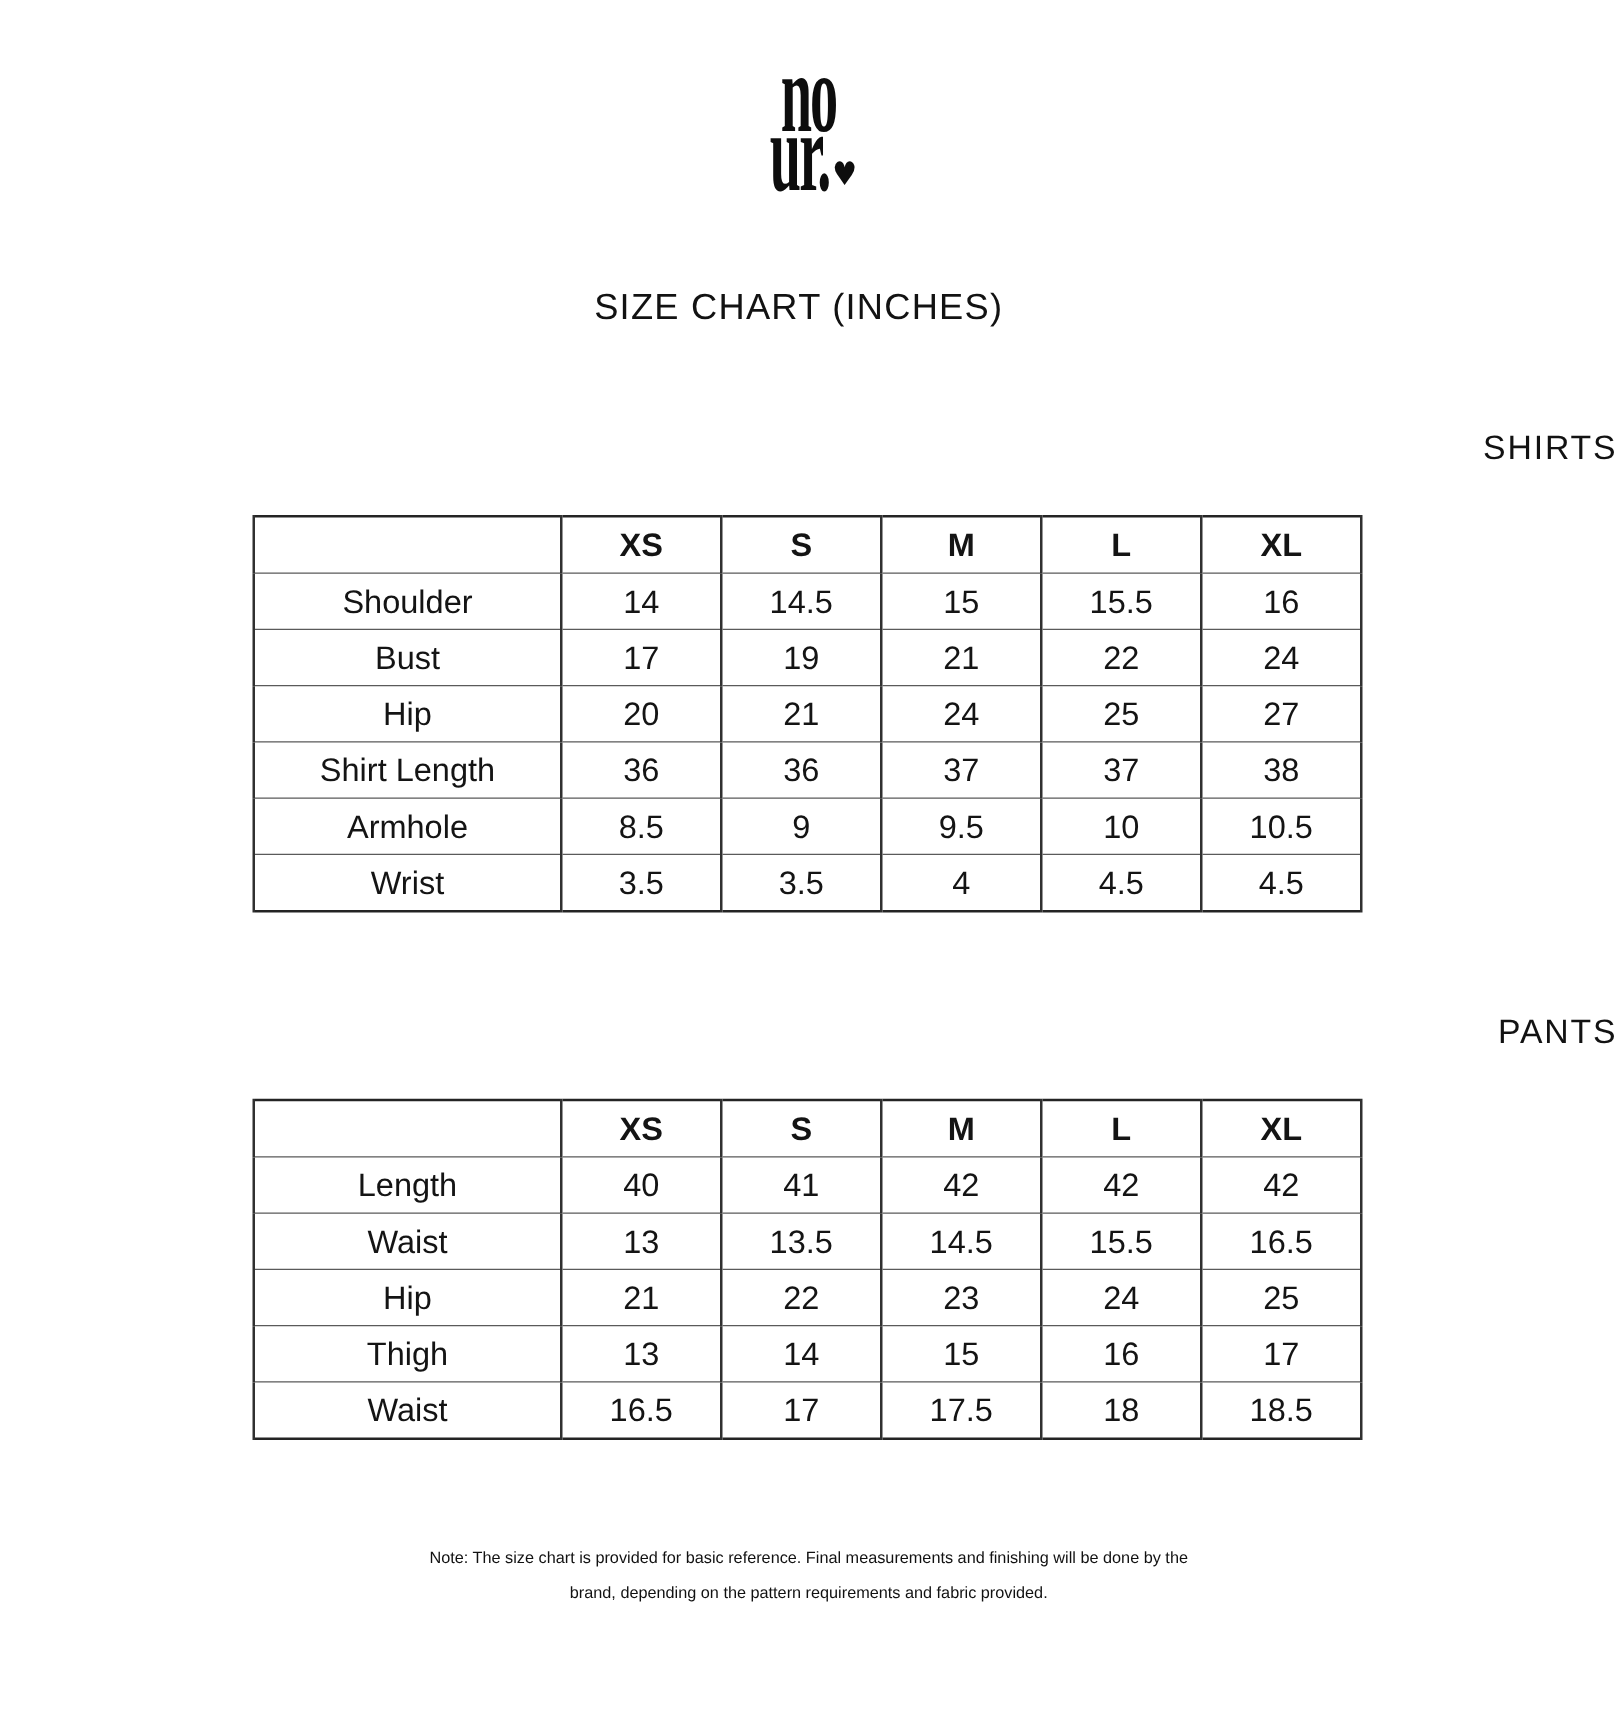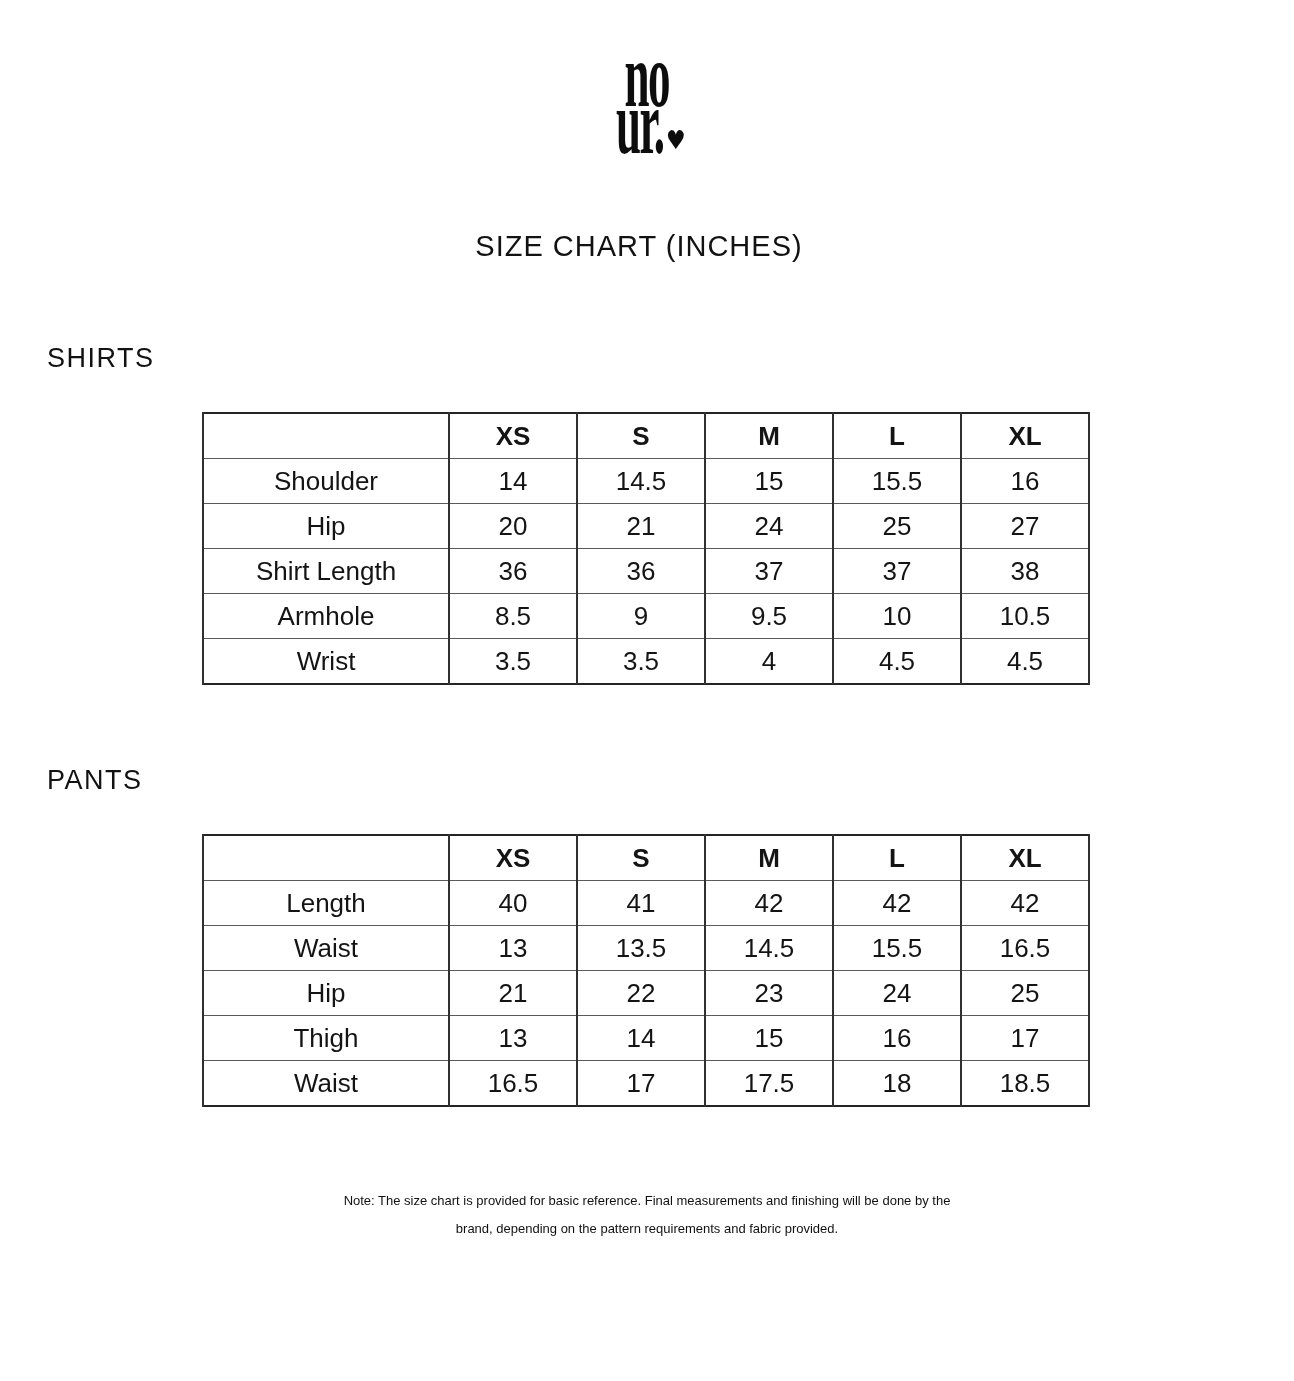--- a/index.html
+++ b/index.html
@@ -50,21 +50,21 @@
   .page-title {
     margin: 78px 16px 0 0;
     text-align: center;
     font-size: 29px;
     font-weight: 400;
     letter-spacing: 1px;
     color: #121212;
   }
   .section-heading {
     margin: 80px 0 0 0;
-    text-align: left;
+    text-align: right;
     font-size: 27px;
     font-weight: 400;
     letter-spacing: 1.5px;
     color: #121212;
     padding-left: 47px;
   }
 
   
   table.size-table {
     border-collapse: collapse;
@@ -141,20 +141,28 @@
         <tbody>
           <tr>
             <td>Shoulder</td>
             <td>14</td>
             <td>14.5</td>
             <td>15</td>
             <td>15.5</td>
             <td>16</td>
           </tr>
           <tr>
+            <td>Bust</td>
+            <td>17</td>
+            <td>19</td>
+            <td>21</td>
+            <td>22</td>
+            <td>24</td>
+          </tr>
+          <tr>
             <td>Hip</td>
             <td>20</td>
             <td>21</td>
             <td>24</td>
             <td>25</td>
             <td>27</td>
           </tr>
           <tr>
             <td>Shirt Length</td>
             <td>36</td>

